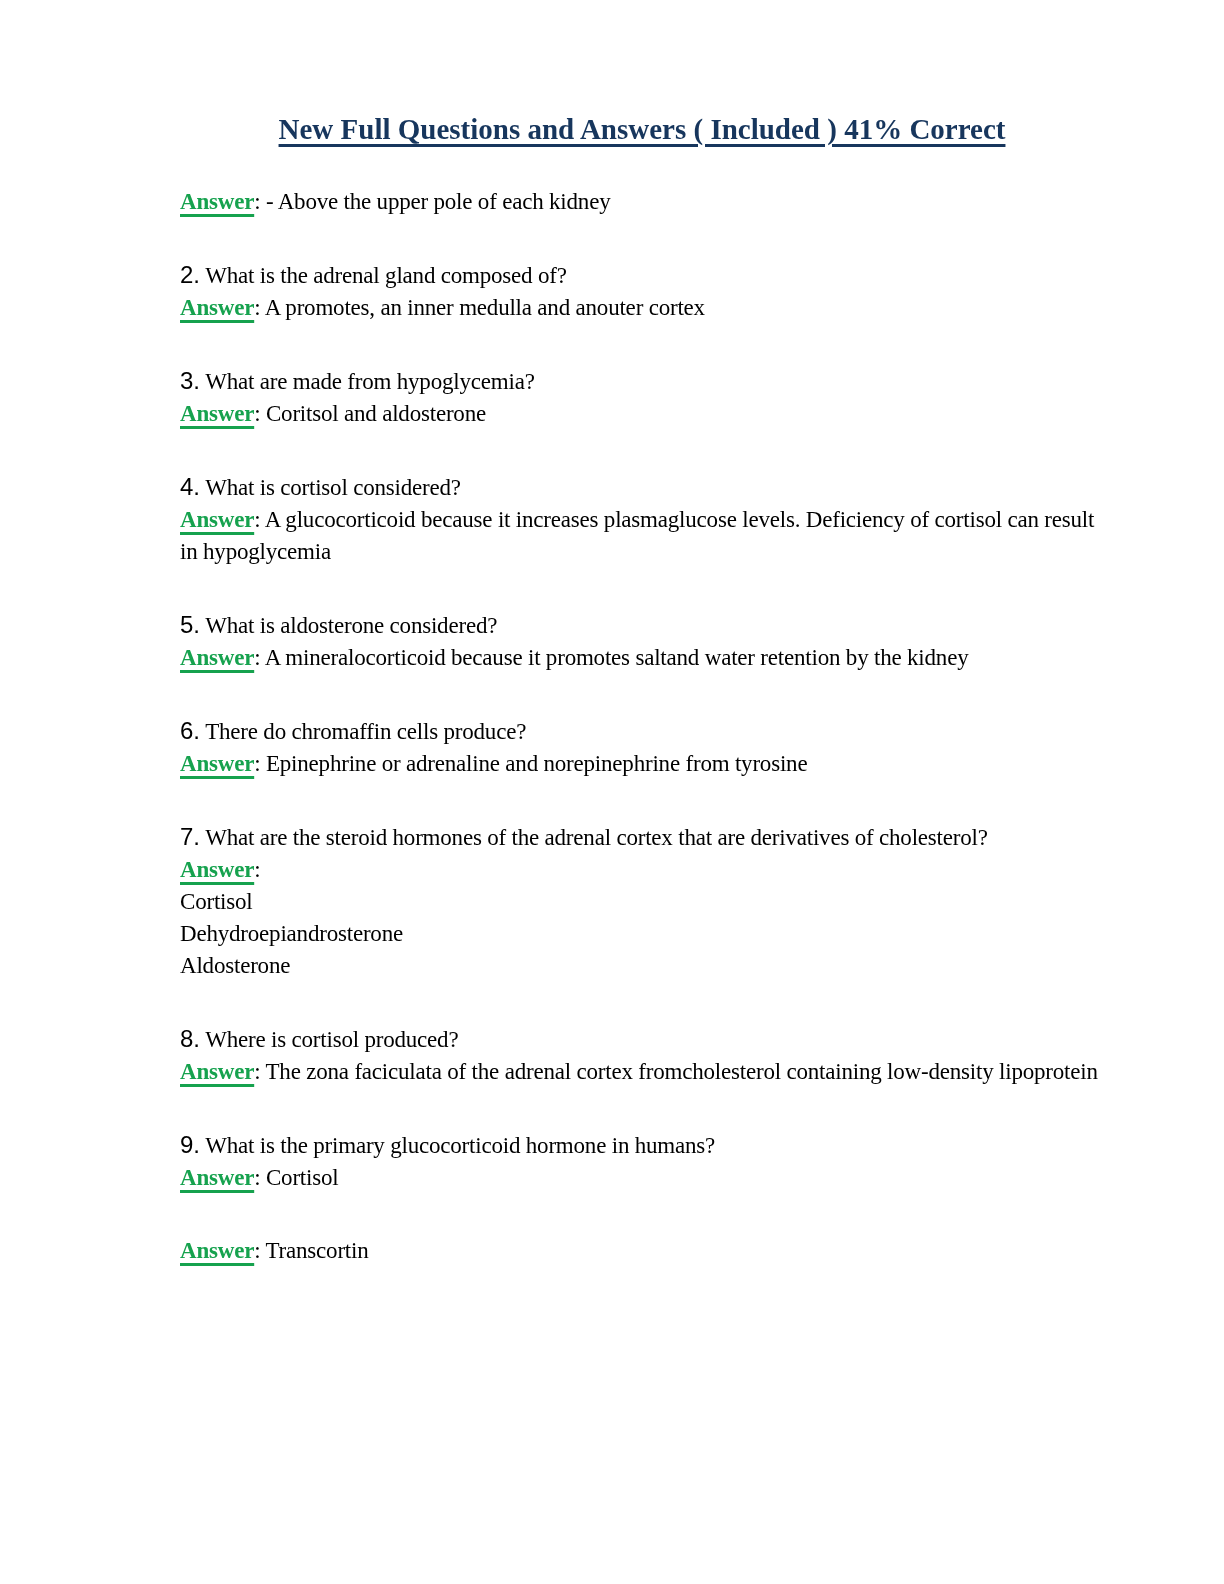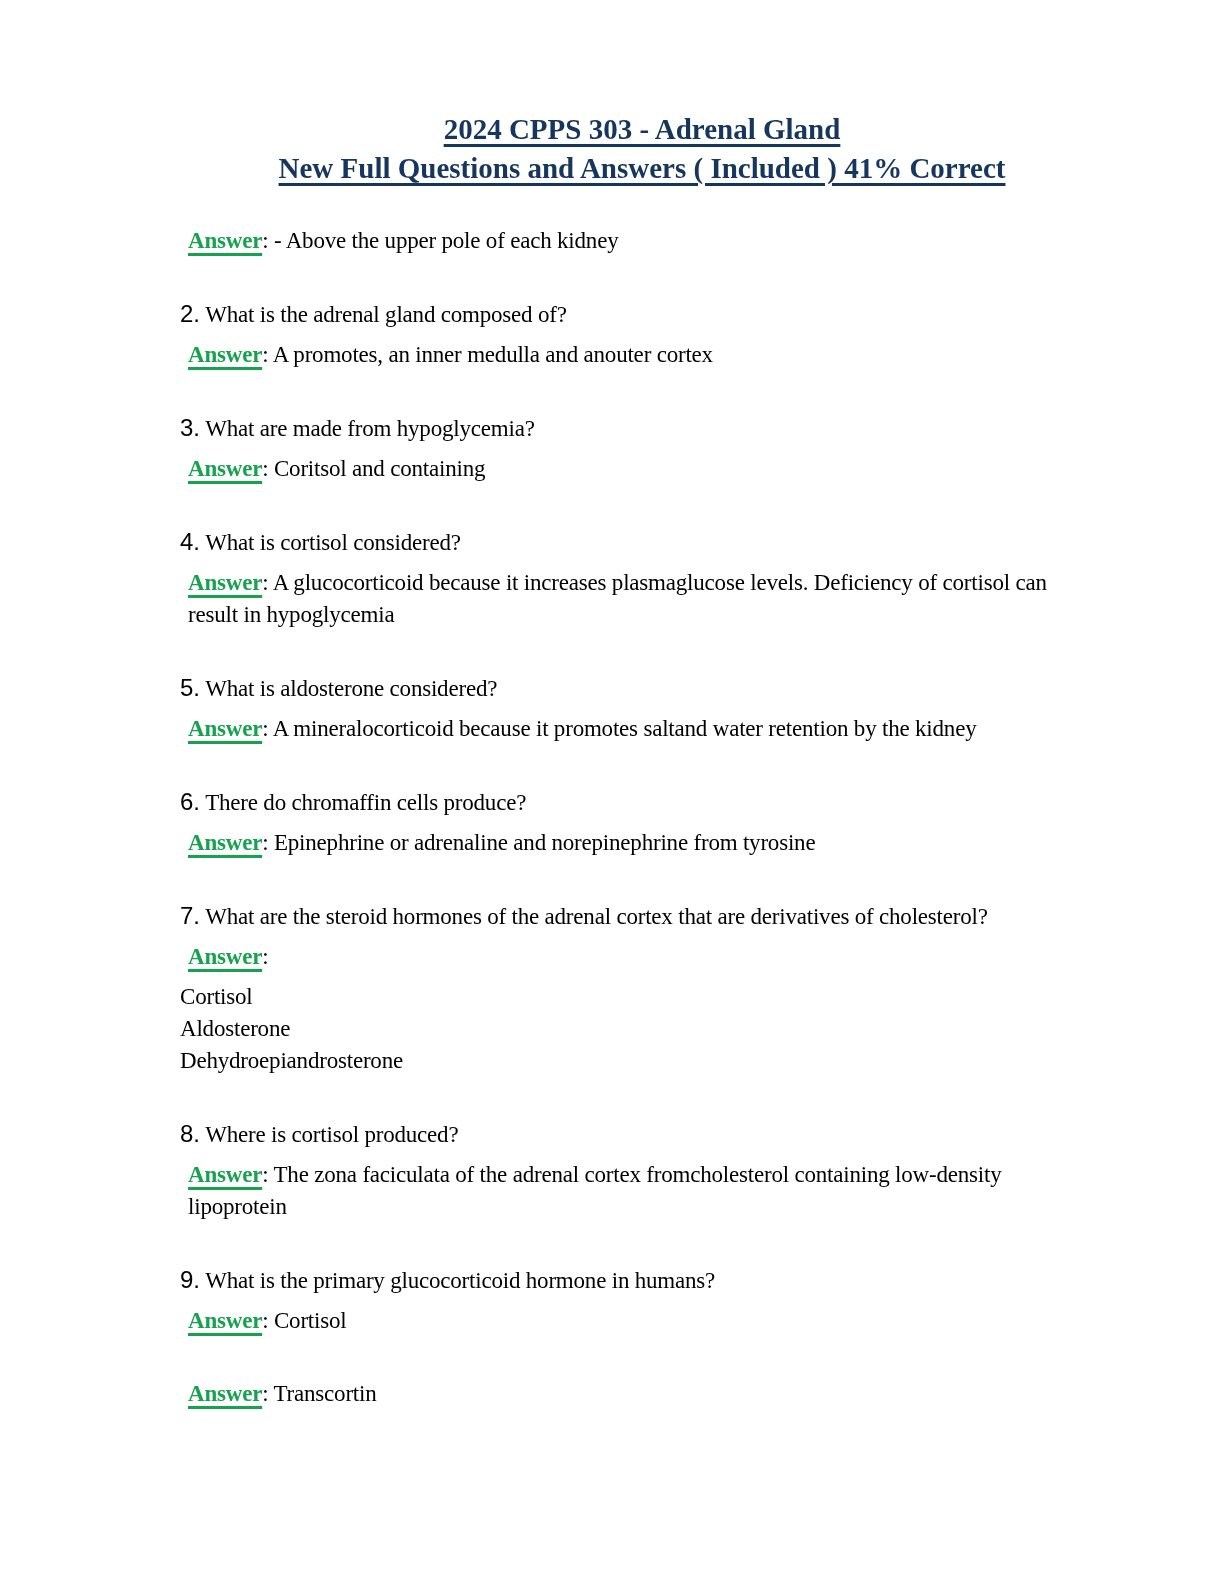--- a/index.html
+++ b/index.html
@@ -44,21 +44,21 @@
     font-size: 23px;
     line-height: 32px;
     letter-spacing: -0.2px;
   }
   .qnum {
     font-family: "Liberation Sans", sans-serif;
     font-size: 24px;
     letter-spacing: 0;
   }
   .answer-line {
-    margin: 8px;
+    margin: 0;
     font-size: 23px;
     line-height: 32px;
     letter-spacing: -0.2px;
   }
   .answer-label {
     color: #16a24e;
     font-weight: bold;
     text-decoration: underline;
     text-decoration-color: #16a24e;
     text-decoration-thickness: 3px;
@@ -69,37 +69,36 @@
     font-size: 23px;
     line-height: 32px;
     letter-spacing: -0.2px;
   }
 </style>
 </head>
 <body>
 
 <div class="page">
   <h1 class="doc-title">
-    <span class="title-line title-underline">2024 CPPS 303 - Adrenal Gland</span>
     <span class="title-line title-underline">New Full Questions and Answers ( Included ) 41% Correct</span>
   </h1>
 
   <div id="qa-list">
   <div class="qa-block">
     <p class="answer-line"><span class="answer-label">Answer</span><span class="answer-separator">: </span><span class="atext">- Above the upper pole of each kidney</span></p>
   </div>
 
   <div class="qa-block">
     <p class="question-line"><span class="qnum">2.</span> <span class="qtext">What is the adrenal gland composed of?</span></p>
     <p class="answer-line"><span class="answer-label">Answer</span><span class="answer-separator">: </span><span class="atext">A promotes, an inner medulla and anouter cortex</span></p>
   </div>
 
   <div class="qa-block">
     <p class="question-line"><span class="qnum">3.</span> <span class="qtext">What are made from hypoglycemia?</span></p>
-    <p class="answer-line"><span class="answer-label">Answer</span><span class="answer-separator">: </span><span class="atext">Coritsol and containing</span></p>
+    <p class="answer-line"><span class="answer-label">Answer</span><span class="answer-separator">: </span><span class="atext">Coritsol and aldosterone</span></p>
   </div>
 
   <div class="qa-block">
     <p class="question-line"><span class="qnum">4.</span> <span class="qtext">What is cortisol considered?</span></p>
     <p class="answer-line"><span class="answer-label">Answer</span><span class="answer-separator">: </span><span class="atext">A glucocorticoid because it increases plasmaglucose levels. Deficiency of cortisol can result in hypoglycemia</span></p>
   </div>
 
   <div class="qa-block">
     <p class="question-line"><span class="qnum">5.</span> <span class="qtext">What is aldosterone considered?</span></p>
     <p class="answer-line"><span class="answer-label">Answer</span><span class="answer-separator">: </span><span class="atext">A mineralocorticoid because it promotes saltand water retention by the kidney</span></p>
@@ -107,22 +106,22 @@
 
   <div class="qa-block">
     <p class="question-line"><span class="qnum">6.</span> <span class="qtext">There do chromaffin cells produce?</span></p>
     <p class="answer-line"><span class="answer-label">Answer</span><span class="answer-separator">: </span><span class="atext">Epinephrine or adrenaline and norepinephrine from tyrosine</span></p>
   </div>
 
   <div class="qa-block">
     <p class="question-line"><span class="qnum">7.</span> <span class="qtext">What are the steroid hormones of the adrenal cortex that are derivatives of cholesterol?</span></p>
     <p class="answer-line"><span class="answer-label">Answer</span><span class="answer-separator">:</span><span class="atext"></span></p>
   <p class="extra-line">Cortisol</p>
+        <p class="extra-line">Dehydroepiandrosterone</p>
         <p class="extra-line">Aldosterone</p>
-        <p class="extra-line">Dehydroepiandrosterone</p>
       </div>
 
   <div class="qa-block">
     <p class="question-line"><span class="qnum">8.</span> <span class="qtext">Where is cortisol produced?</span></p>
     <p class="answer-line"><span class="answer-label">Answer</span><span class="answer-separator">: </span><span class="atext">The zona faciculata of the adrenal cortex fromcholesterol containing low-density lipoprotein</span></p>
   </div>
 
   <div class="qa-block">
     <p class="question-line"><span class="qnum">9.</span> <span class="qtext">What is the primary glucocorticoid hormone in humans?</span></p>
     <p class="answer-line"><span class="answer-label">Answer</span><span class="answer-separator">: </span><span class="atext">Cortisol</span></p>

